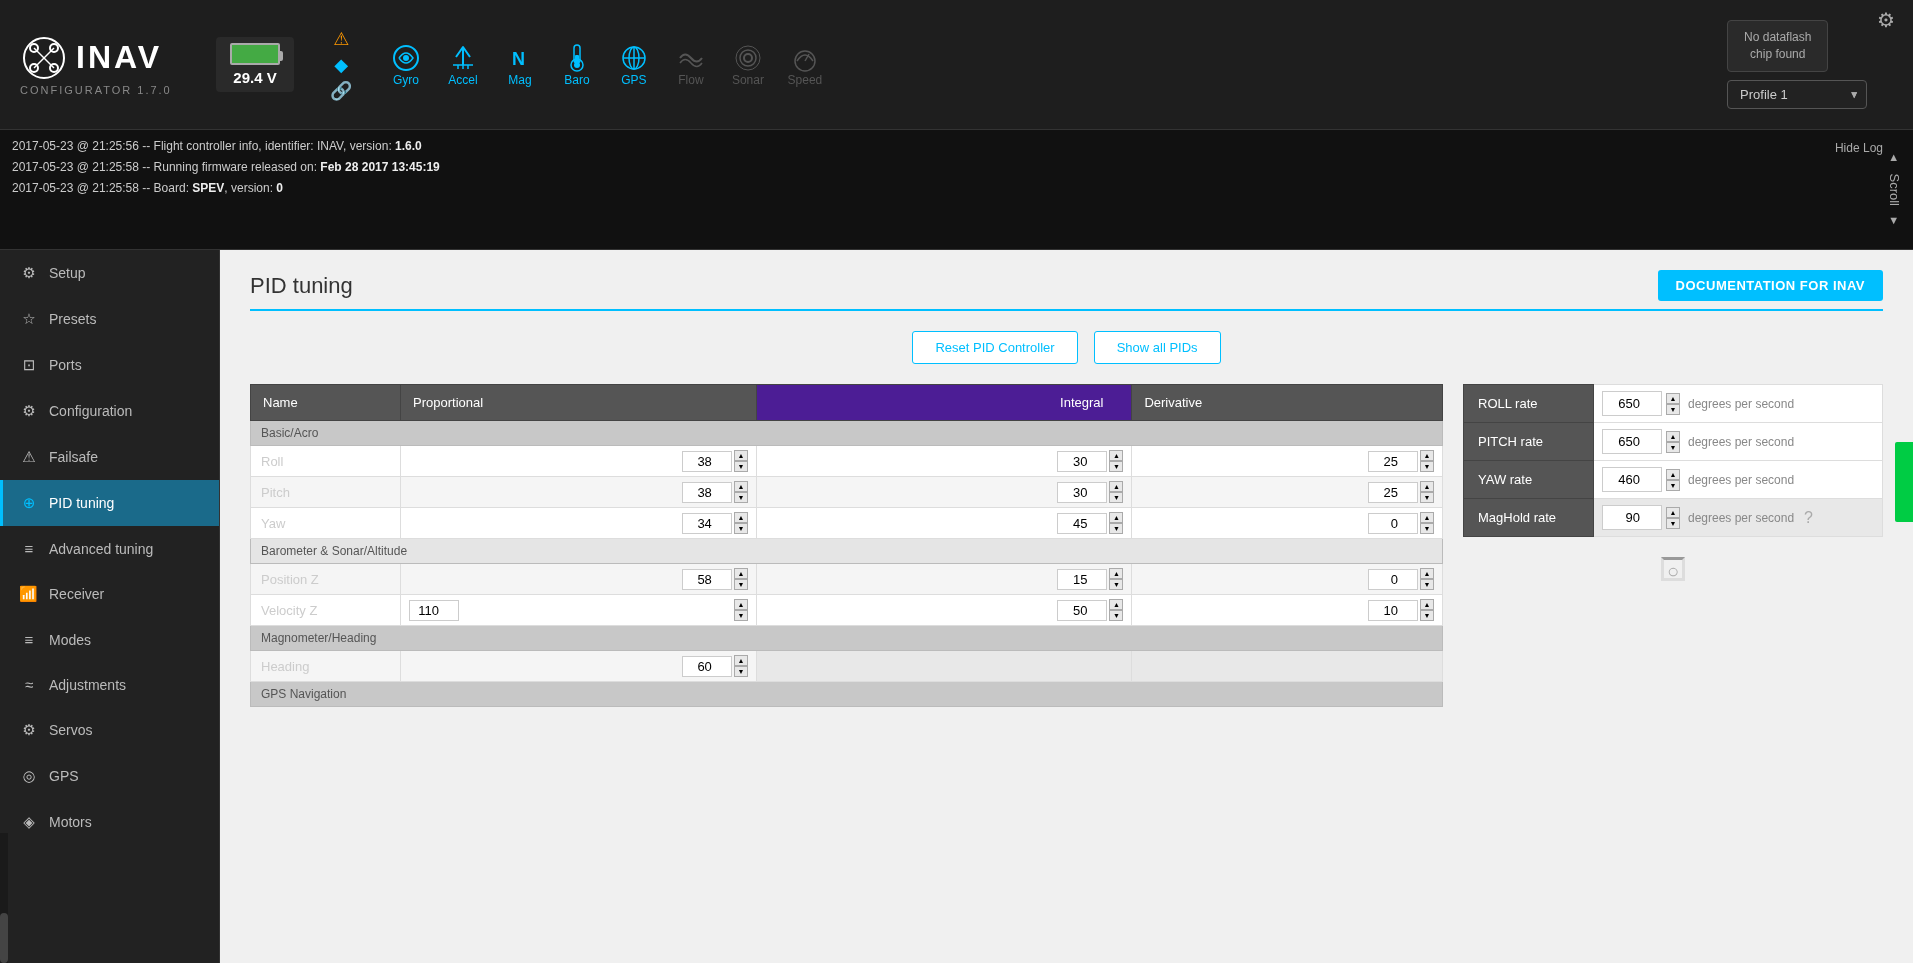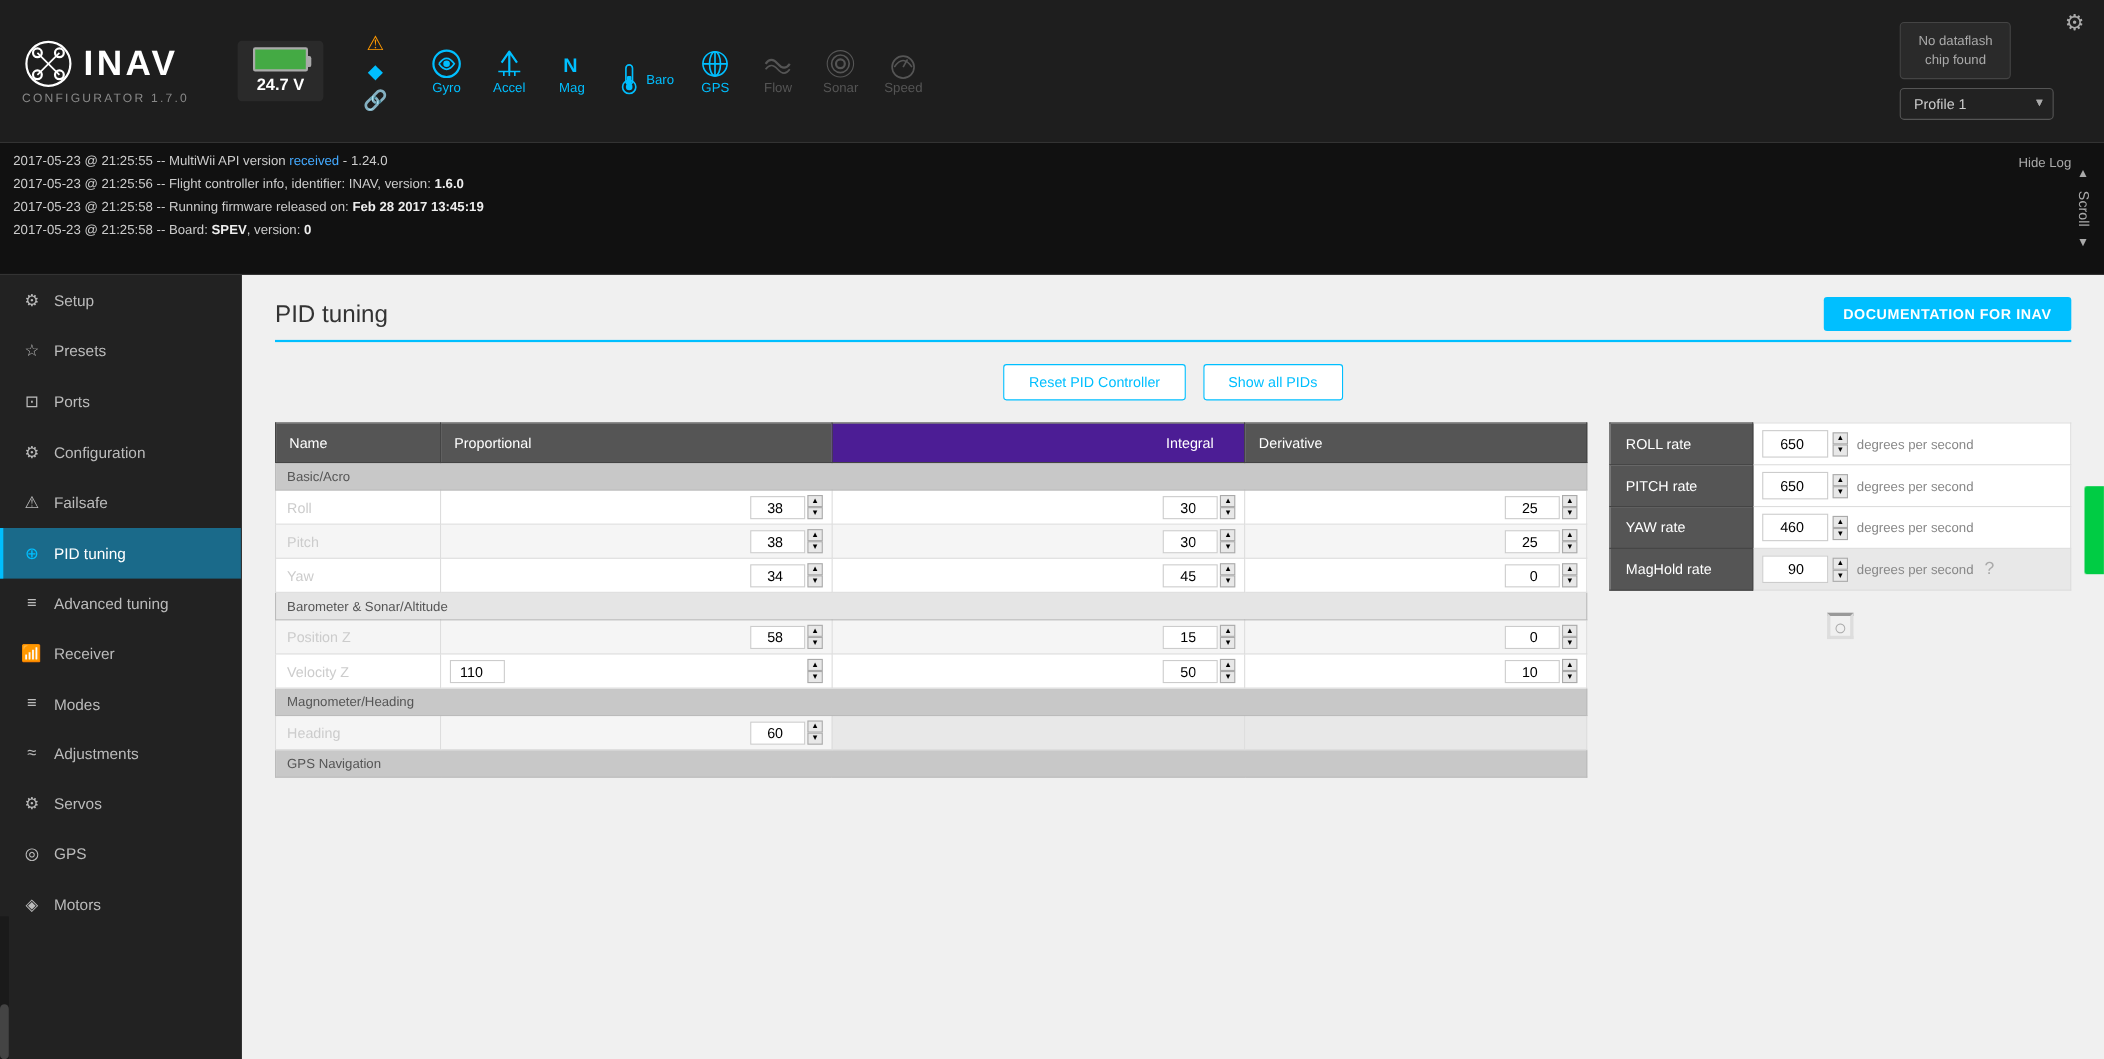--- a/index.html
+++ b/index.html
@@ -104,21 +104,21 @@
     </div>
     <span style="font-size:11px;color:#888;letter-spacing:2px;margin-top:2px;">CONFIGURATOR 1.7.0</span>
   </div>
 
   <div id="battery-area" style="display:flex;flex-direction:column;align-items:center;margin:0 16px;">
     <div style="display:flex;align-items:center;gap:4px;margin-bottom:4px;">
       <div style="width:50px;height:22px;background:#4a4;border:2px solid #aaa;border-radius:2px;position:relative;">
         <div style="position:absolute;right:-5px;top:6px;width:4px;height:10px;background:#aaa;border-radius:0 2px 2px 0;"></div>
       </div>
     </div>
-    <span style="font-size:15px;color:#fff;font-weight:bold;">24.7 V</span>
+    <span style="font-size:15px;color:#fff;font-weight:bold;">29.4 V</span>
   </div>
 
   <div id="status-icons" style="display:flex;flex-direction:column;gap:4px;margin-right:8px;">
     <span style="font-size:18px;color:#f90;cursor:pointer;">⚠</span>
     <span style="font-size:18px;color:#00bfff;cursor:pointer;">◆</span>
     <span style="font-size:18px;color:#00bfff;cursor:pointer;">🔗</span>
   </div>
 
   <div id="sensor-icons" style="display:flex;align-items:flex-end;gap:2px;margin:0 8px;">
     <div class="sensor-item active" style="display:flex;flex-direction:column;align-items:center;padding:4px 8px;cursor:pointer;min-width:55px;">
@@ -136,21 +136,21 @@
           <path d="M10 22 L10 26 M15 22 L15 26 M20 22 L20 26" stroke="#00bfff" stroke-width="1.5"></path>
         </svg>
       <span style="font-size:12px;color:#00bfff;">Accel</span>
     </div>
     <div class="sensor-item active" style="display:flex;flex-direction:column;align-items:center;padding:4px 8px;cursor:pointer;min-width:55px;">
       <svg width="30" height="30" viewBox="0 0 30 30">
           <text x="7" y="22" font-size="18" fill="#00bfff" font-weight="bold">N</text>
         </svg>
       <span style="font-size:12px;color:#00bfff;">Mag</span>
     </div>
-    <div class="sensor-item active" style="display:flex;flex-direction:row;align-items:center;padding:4px 8px;cursor:pointer;min-width:55px;">
+    <div class="sensor-item active" style="display:flex;flex-direction:column;align-items:center;padding:4px 8px;cursor:pointer;min-width:55px;">
       <svg width="30" height="30" viewBox="0 0 30 30">
           <rect x="12" y="2" width="6" height="18" rx="3" fill="none" stroke="#00bfff" stroke-width="1.5"></rect>
           <circle cx="15" cy="22" r="6" fill="none" stroke="#00bfff" stroke-width="1.5"></circle>
           <rect x="13" y="12" width="4" height="8" fill="#00bfff" rx="1"></rect>
           <circle cx="15" cy="22" r="3" fill="#00bfff"></circle>
         </svg>
       <span style="font-size:12px;color:#00bfff;">Baro</span>
     </div>
     <div class="sensor-item active" style="display:flex;flex-direction:column;align-items:center;padding:4px 8px;cursor:pointer;min-width:55px;">
       <svg width="30" height="30" viewBox="0 0 30 30">
@@ -198,21 +198,20 @@
       </select>
       <span style="position:absolute;right:8px;top:50%;transform:translateY(-50%);color:#aaa;pointer-events:none;font-size:10px;">▼</span>
     </div>
   </div>
 
 
   <span style="color:#aaa;font-size:20px;cursor:pointer;align-self:flex-start;margin-top:8px;margin-right:8px;">⚙</span>
 </div>
 
 <div id="log-area" style="background:#111;border-bottom:1px solid #333;padding:6px 40px 6px 12px;height:120px;overflow:hidden;font-size:12px;line-height:1.75;position:relative;">
-  <div>2017-05-23 @ 21:25:55 -- MultiWii API version <span style="color:#4af;">received</span> - 1.24.0</div>
   <div>2017-05-23 @ 21:25:56 -- Flight controller info, identifier: INAV, version: <strong style="color:#eee;">1.6.0</strong></div>
   <div>2017-05-23 @ 21:25:58 -- Running firmware released on: <strong style="color:#eee;">Feb 28 2017 13:45:19</strong></div>
   <div>2017-05-23 @ 21:25:58 -- Board: <strong style="color:#eee;">SPEV</strong>, version: <strong style="color:#eee;">0</strong></div>
 
   <span style="position:absolute;right:30px;top:8px;color:#aaa;cursor:pointer;font-size:12px;">Hide Log</span>
 
   <div style="position:absolute;right:8px;top:50%;transform:translateY(-50%);color:#aaa;font-size:11px;display:flex;flex-direction:column;align-items:center;gap:2px;cursor:pointer;">
     <span>▲</span>
     <span style="writing-mode:vertical-rl;font-size:13px;margin:4px 0;">Scroll</span>
     <span>▼</span>

